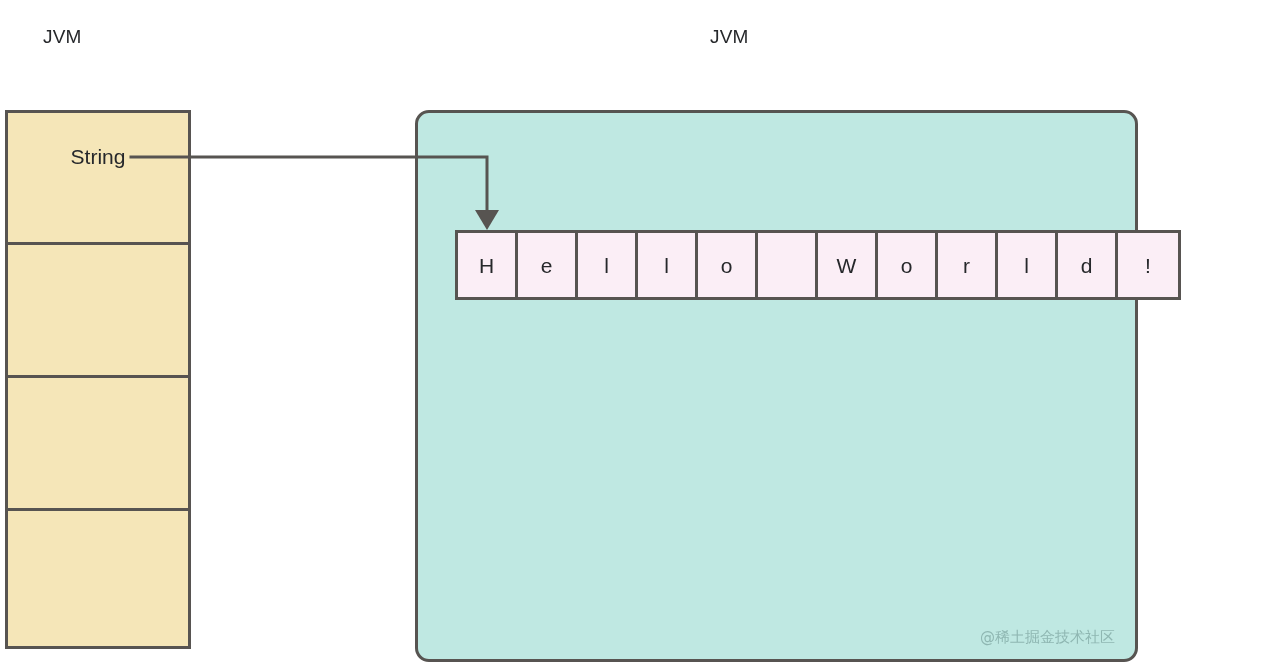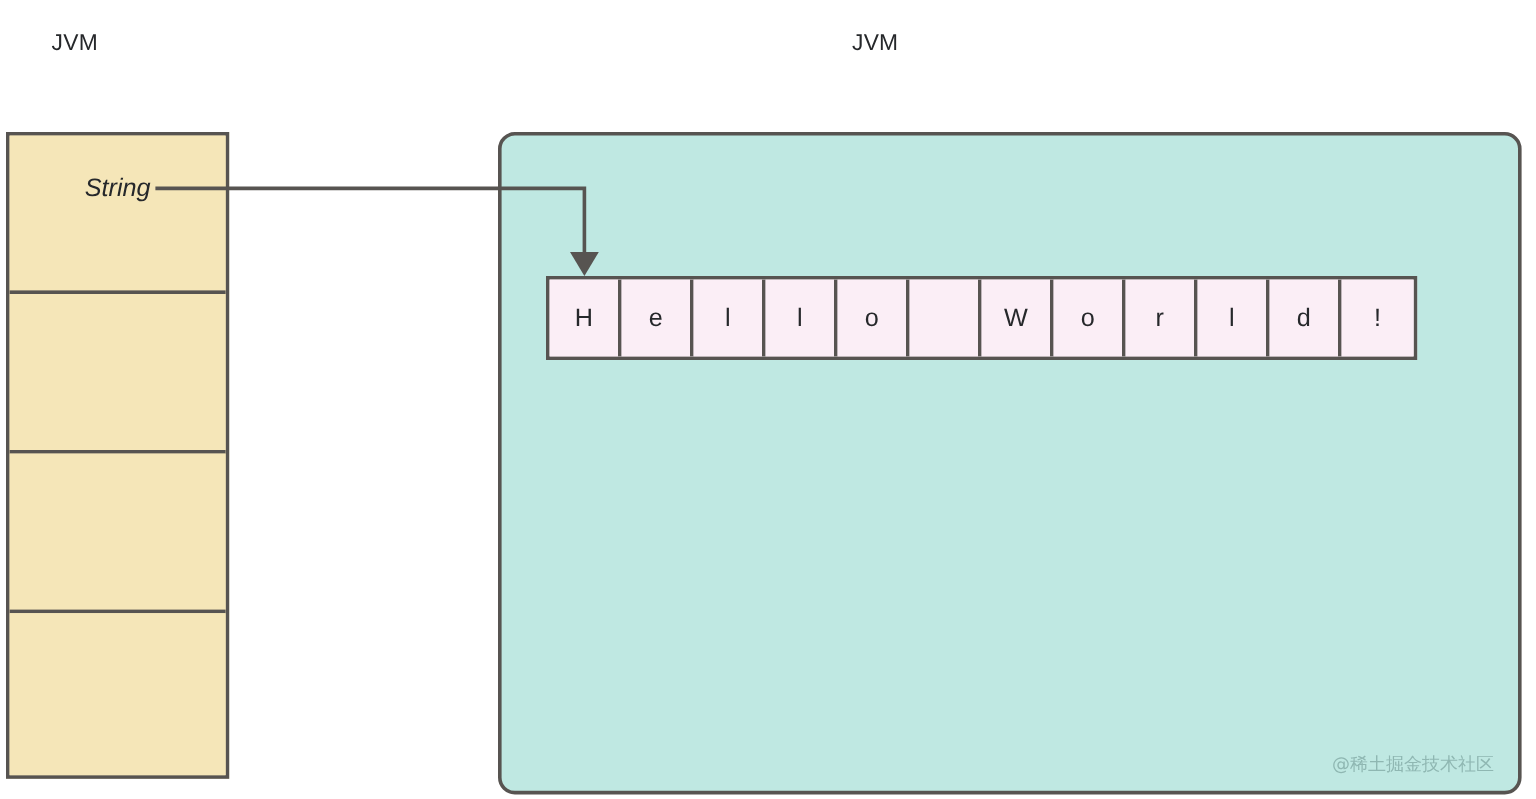--- a/index.html
+++ b/index.html
@@ -58,29 +58,28 @@
   }
   .stack-cell-label {
     position: absolute;
     left: 0;
     right: 0;
     top: 33px;
     text-align: center;
     font-size: 21px;
     line-height: 1;
     color: #26282b;
-    font-style: italic;
   }
 
   
   .heap {
     position: absolute;
     left: 415px;
     top: 110px;
-    width: 853px;
+    width: 723px;
     height: 552px;
     box-sizing: border-box;
     border: 3px solid #575451;
     border-radius: 14px;
     background: #bfe8e2;
   }
   .watermark {
     position: absolute;
     right: 20px;
     bottom: 14px;

